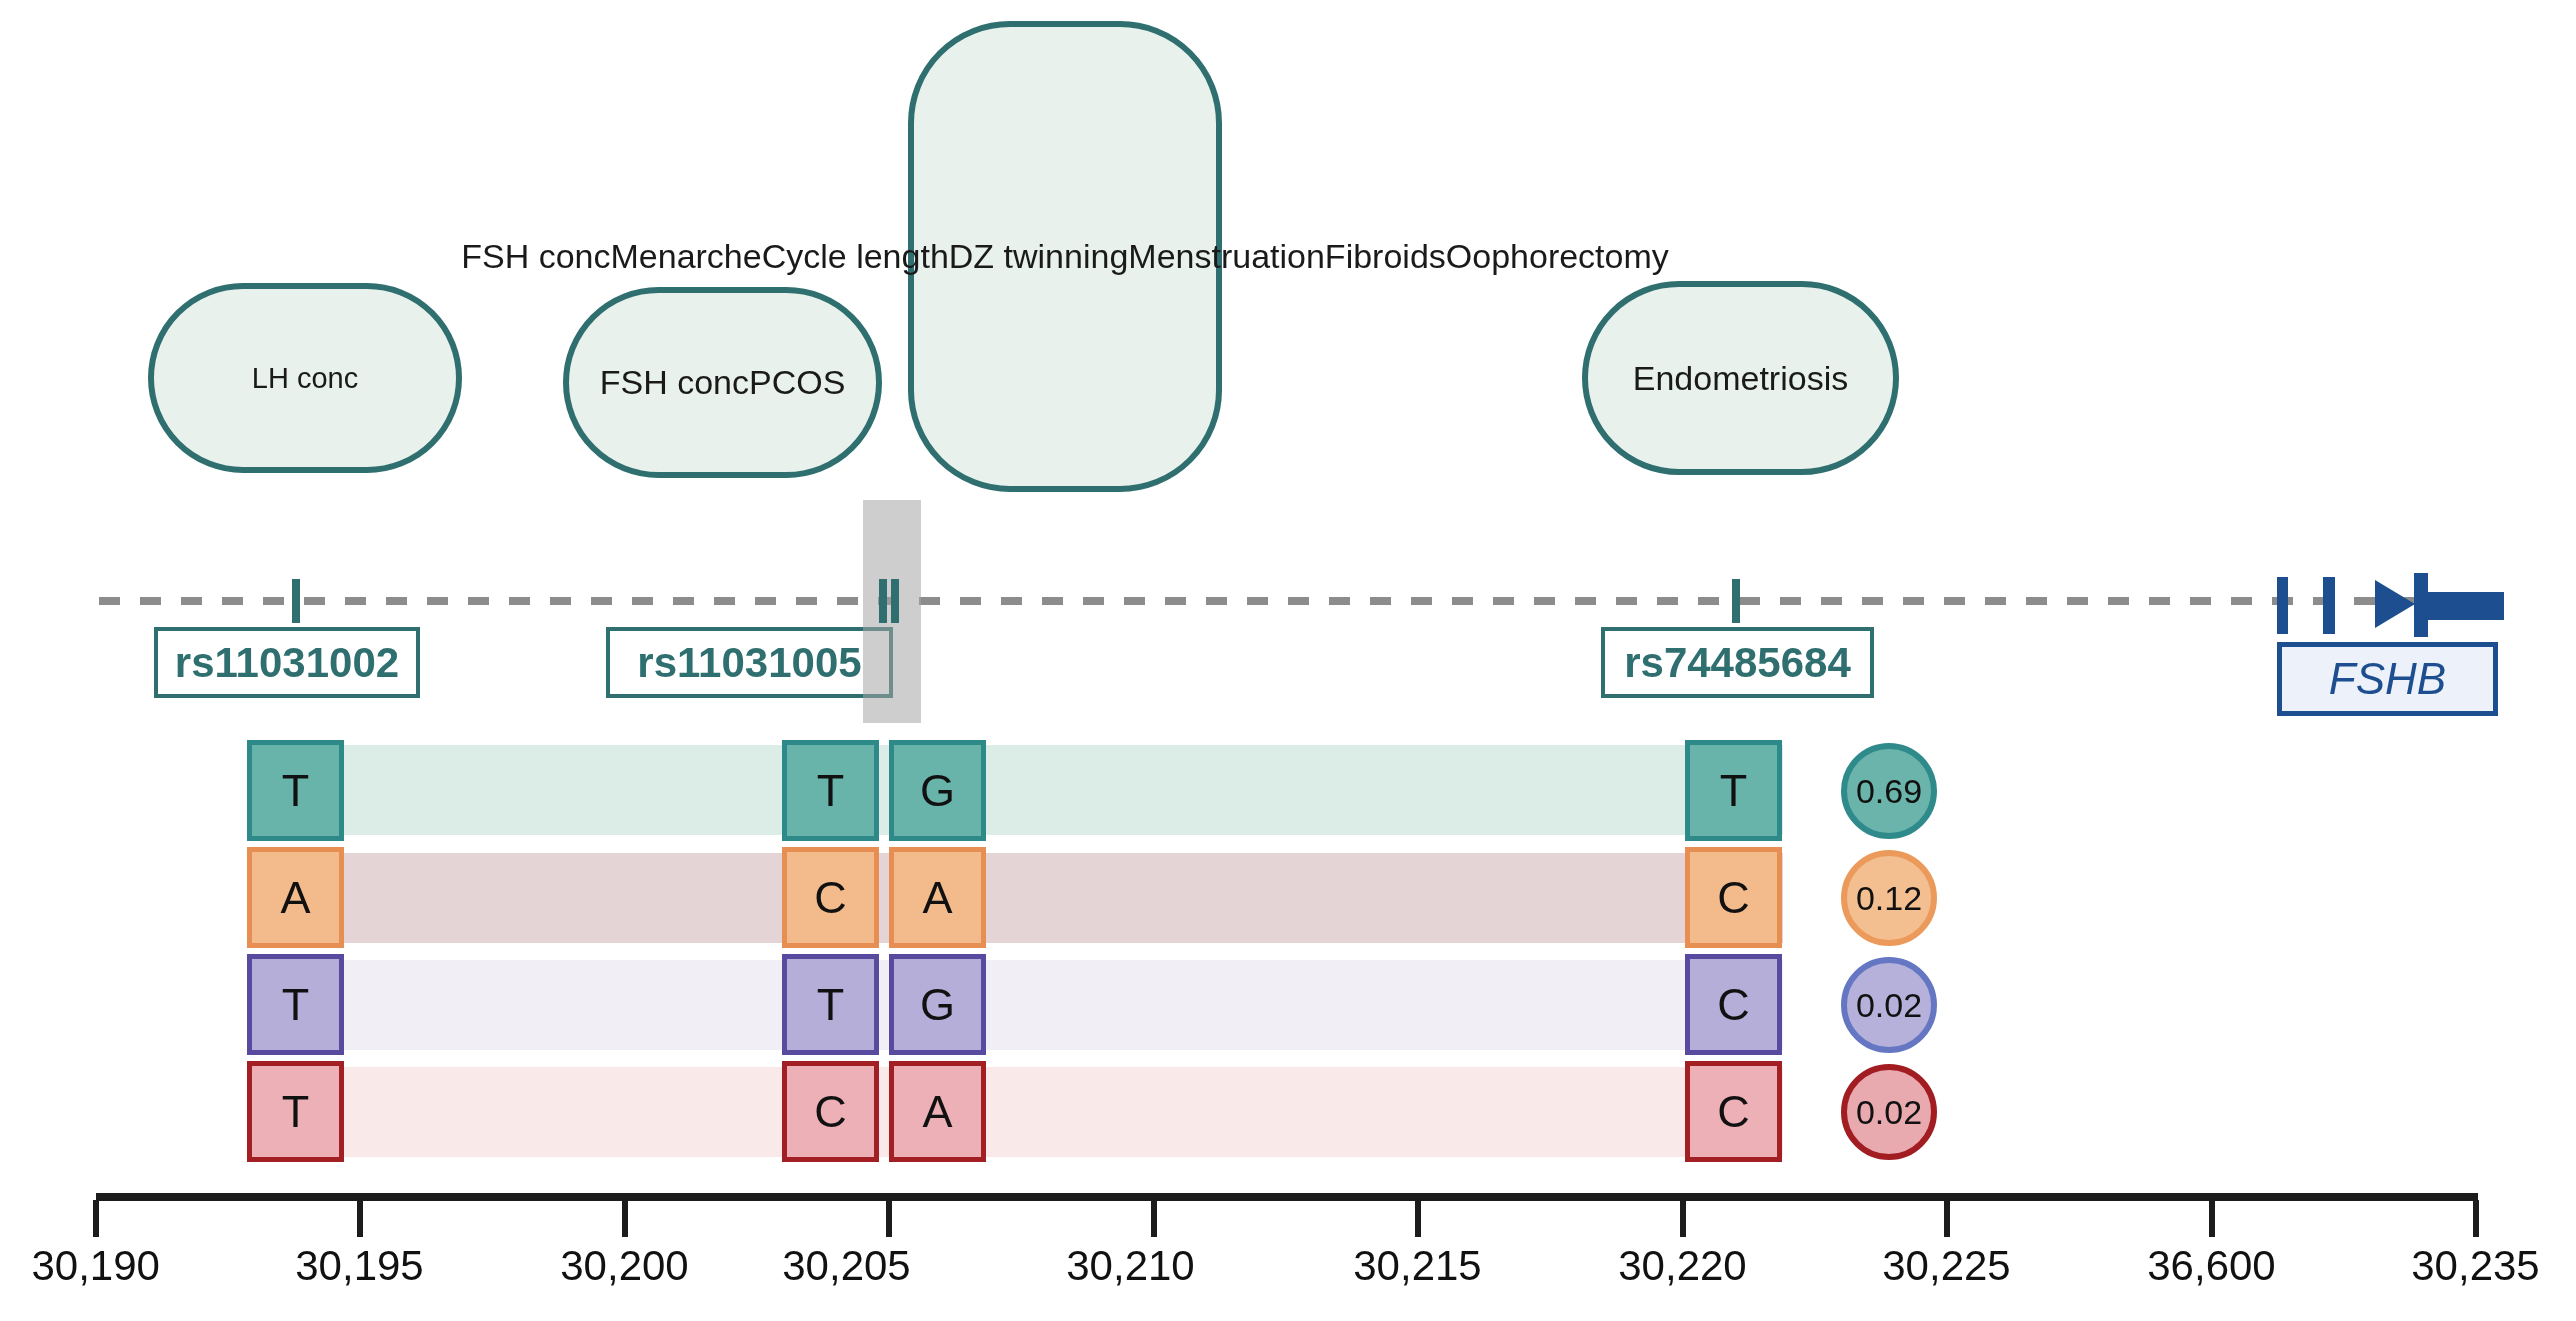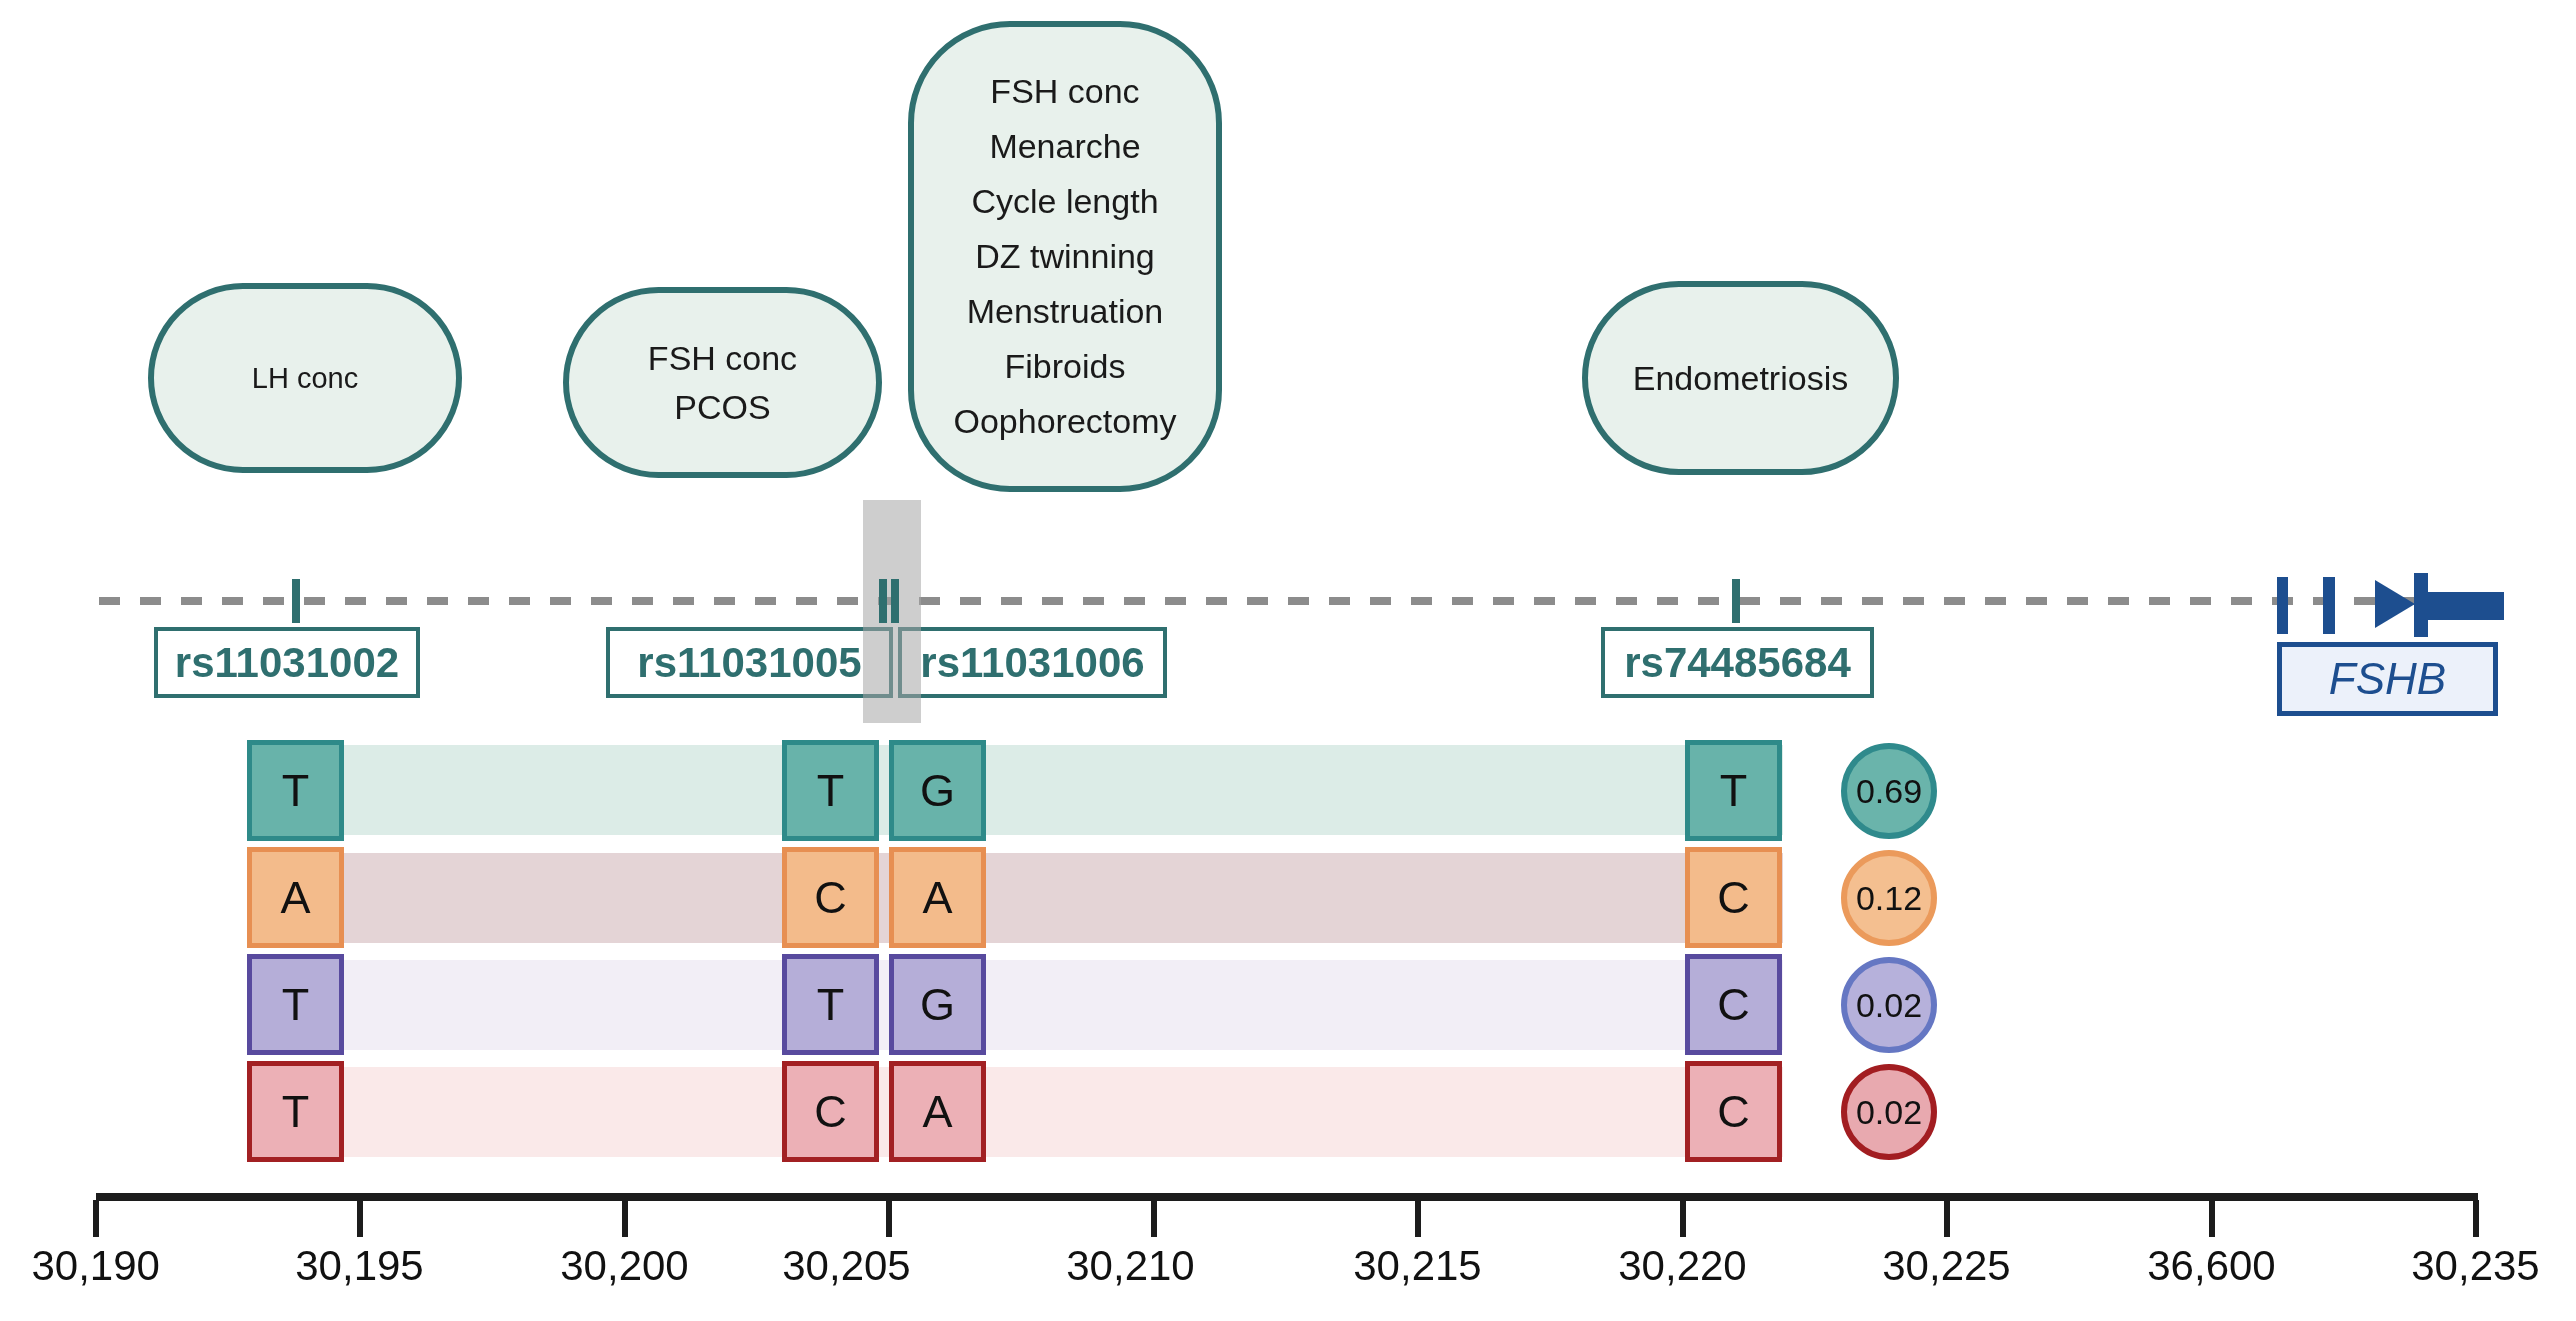--- a/index.html
+++ b/index.html
@@ -20,21 +20,21 @@
     --c4-fill:#e8a9af; --c4-bord:#a21d21;
     --axis:#1c1c1c;
   }
   html,body{margin:0;padding:0;}
   body{width:2576px;height:1321px;background:#ffffff;overflow:hidden;
        font-family:"Liberation Sans", sans-serif;color:var(--ink);}
   .fig{position:relative;width:2576px;height:1321px;}
 
   
   .bubble{position:absolute;background:var(--bubble-fill);border:6.8px solid var(--teal);
-          display:flex;flex-direction:column;align-items:center;justify-content:center;
+          display:flex;flex-direction:row;align-items:center;justify-content:center;
           text-align:center;z-index:6;box-sizing:border-box;color:var(--ink);}
   .bubble div{white-space:nowrap;}
   .bub-lh{left:148px;top:283px;width:314px;height:190px;border-radius:95px;font-size:29px;}
   .bub-fsh{left:563px;top:287px;width:319px;height:191px;border-radius:96px;font-size:34px;line-height:49px;}
   .bub-multi{left:908px;top:20.5px;width:314px;height:471px;border-radius:102px;font-size:34px;line-height:55px;}
   .bub-endo{left:1582px;top:281px;width:317px;height:194px;border-radius:97px;font-size:34px;}
 
   
   .dashline{position:absolute;left:99px;top:597px;width:2331px;height:8.2px;z-index:1;
     background:repeating-linear-gradient(to right,var(--dash) 0 20.5px,transparent 20.5px 41px);}
@@ -110,23 +110,20 @@
   <div class="bubble bub-endo">
     <div>Endometriosis</div>
   </div>
 
   <div class="snpbox" style="left:154px;width:266px;">
     <span>rs11031002</span>
   </div>
   <div class="snpbox" style="left:606px;width:287px;">
     <span>rs11031005</span>
   </div>
-  <div class="snpbox" style="left:898px;width:269px;">
-    <span>rs11031006</span>
-  </div>
   <div class="snpbox" style="left:1601px;width:273px;">
     <span>rs74485684</span>
   </div>
 
   <div class="grayband"></div>
 
   <div class="snptick" style="left:292px;"></div>
   <div class="snptick" style="left:879px;"></div>
   <div class="snptick" style="left:891px;"></div>
   <div class="snptick" style="left:1732px;"></div>

